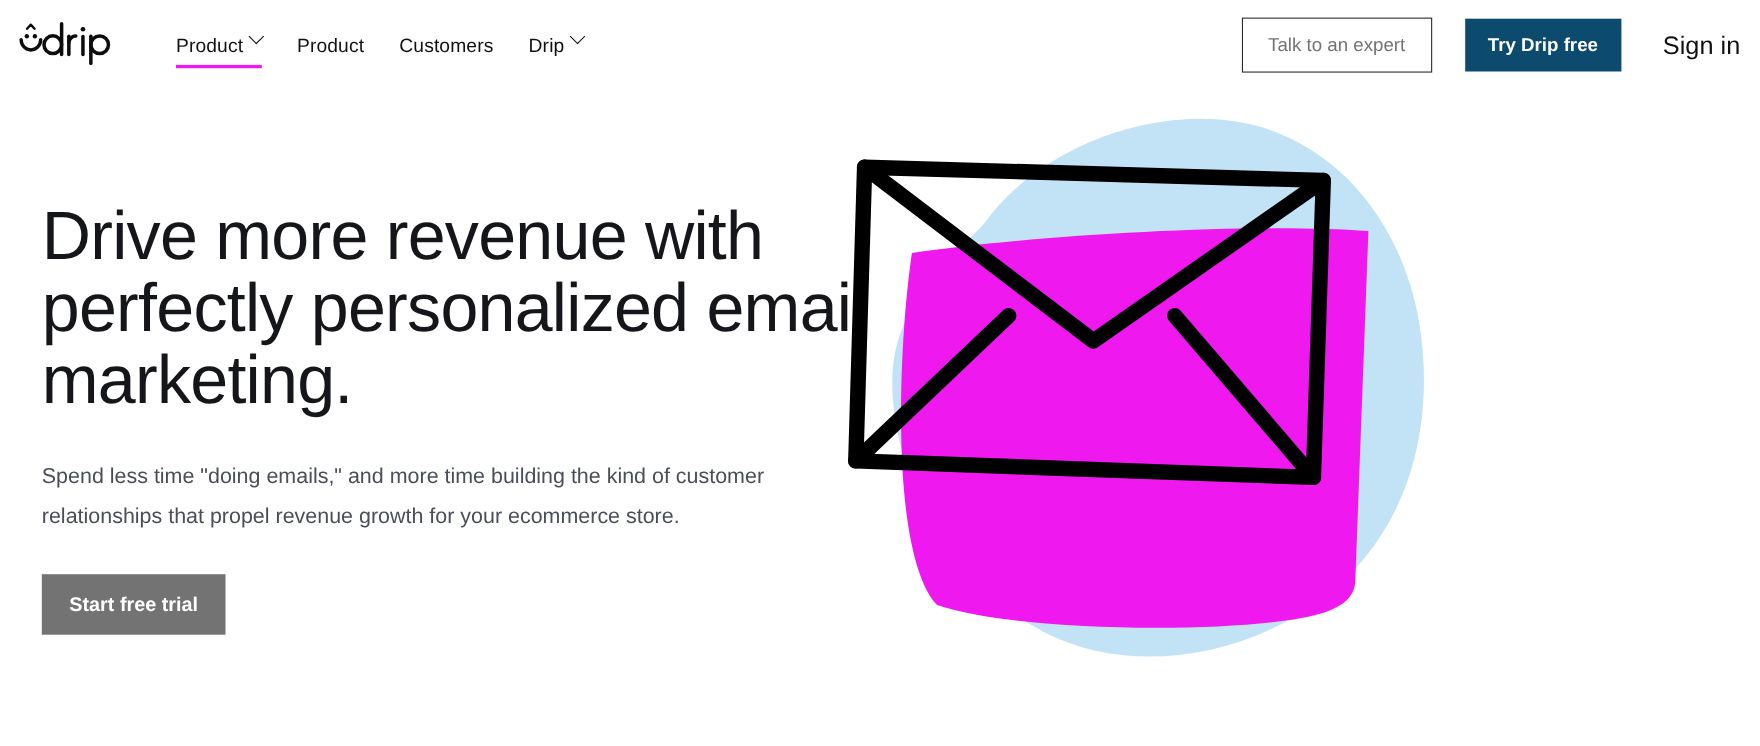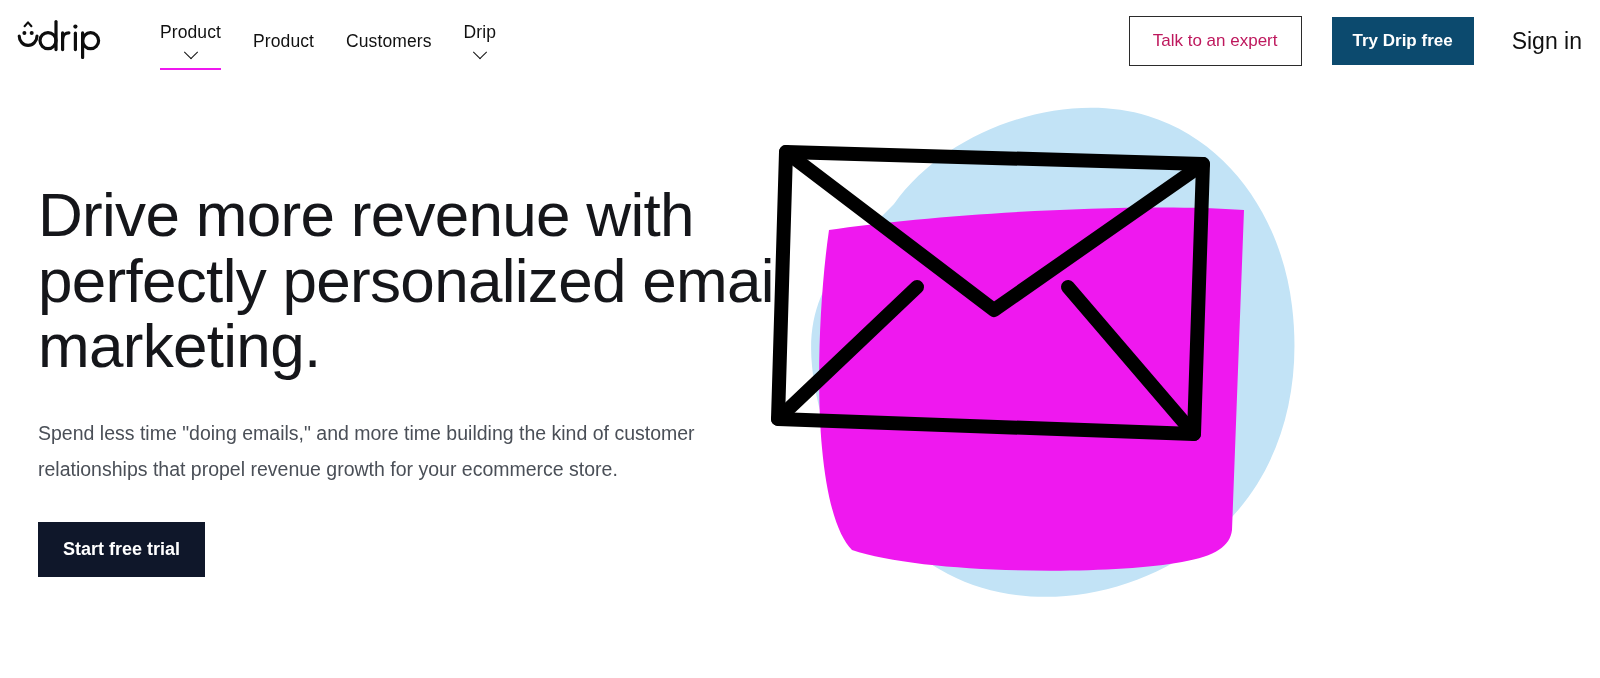--- a/index.html
+++ b/index.html
@@ -42,31 +42,30 @@
 
   .primary-nav {
     display: flex;
     align-items: center;
     gap: 0px;
     flex: 1 1 auto;
   }
   .nav-item {
     position: relative;
     display: flex;
-    align-items: center;
+    align-items: flex-start;
     gap: 7px;
     padding: 6px 16px;
     font-size: 17.5px;
     line-height: 1.2;
     color: #111111;
     letter-spacing: .1px;
     cursor: pointer;
     white-space: nowrap;
     user-select: none;
-    flex-direction: column;
   }
   .nav-item .nav-label { display: inline-block; }
   .nav-item.is-active::after {
     content: "";
     position: absolute;
     left: 16px;
     right: 16px;
     bottom: -4px;
     height: 2.5px;
     background: #ef18ef;
@@ -94,21 +93,21 @@
     border-radius: 0;
     cursor: pointer;
     white-space: nowrap;
     display: inline-flex;
     align-items: center;
     justify-content: center;
   }
   .btn-outline {
     background: #ffffff;
     border: 1.4px solid #2b2b2b;
-    color: #be185d;
+    color: #737373;
     padding: 15px 23px 16px;
     margin-right: 30px;
   }
   .btn-magenta {
     background: #0c4a6e;
     border: none;
     color: #ffffff;
     font-weight: 700;
     padding: 15px 21px 16px;
     margin-right: 36px;
@@ -147,21 +146,21 @@
   .hero-sub {
     margin: 36px 0 0 0;
     font-size: 19.5px;
     line-height: 1.85;
     font-weight: 400;
     color: #4a4f57;
     max-width: 730px;
   }
   .btn-cta {
     margin-top: 35px;
-    background: #0f172a;
+    background: #737373;
     border: none;
     color: #ffffff;
     font-weight: 700;
     font-size: 18px;
     padding: 18px 25px 19px;
     cursor: pointer;
     border-radius: 0;
     font-family: inherit;
     line-height: 1;
   }

